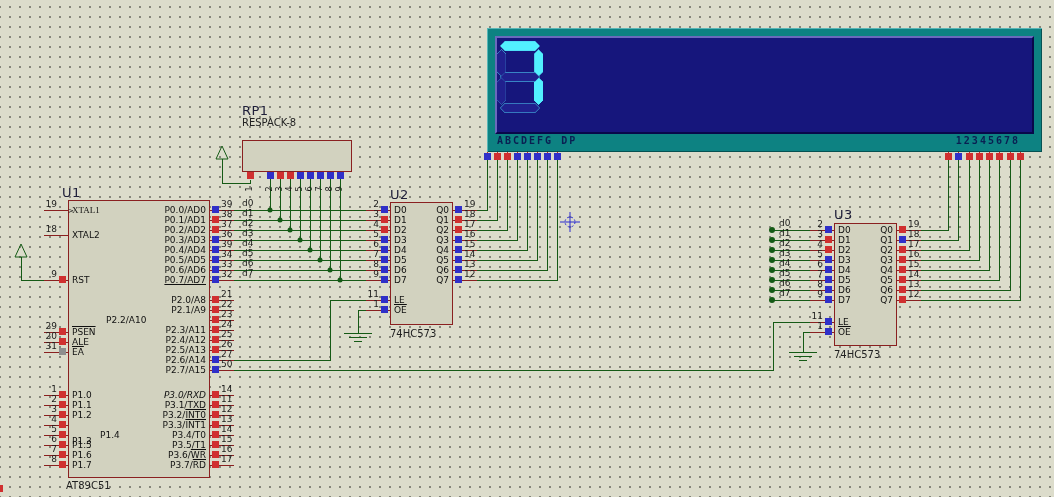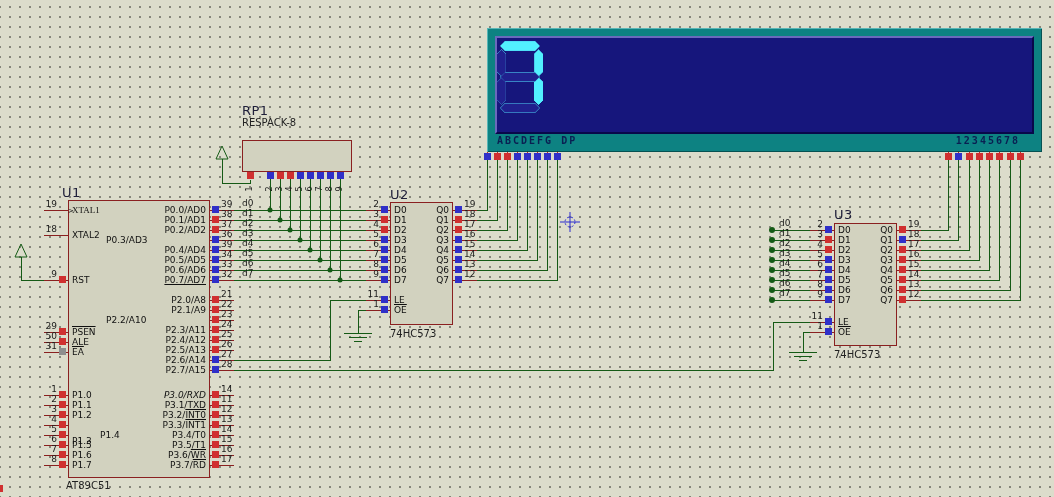--- a/index.html
+++ b/index.html
@@ -253,21 +253,21 @@
     <div class="pname" style="top: 230px; left: 72px;">XTAL2</div>
     <div class="pline" style="left: 44px; top: 280px; width: 24px;"></div>
     <div class="pnum" style="top: 269px; width: 13px; left: 44px; text-align: right;">9</div>
     <div class="sq" style="left: 59px; top: 276px; background: rgb(208, 48, 48);"></div>
     <div class="pname" style="top: 275px; left: 72px;">RST</div>
     <div class="pline" style="left: 44px; top: 332px; width: 24px;"></div>
     <div class="pnum" style="top: 321px; width: 13px; left: 44px; text-align: right;">29</div>
     <div class="sq" style="left: 59px; top: 328px; background: rgb(208, 48, 48);"></div>
     <div class="pname" style="top: 327px; left: 72px;"><span class="ov">PSEN</span></div>
     <div class="pline" style="left: 44px; top: 342px; width: 24px;"></div>
-    <div class="pnum" style="top: 331px; width: 13px; left: 44px; text-align: right;">50</div>
+    <div class="pnum" style="top: 331px; width: 13px; left: 44px; text-align: right;">20</div>
     <div class="sq" style="left: 59px; top: 338px; background: rgb(208, 48, 48);"></div>
     <div class="pname" style="top: 337px; left: 72px;">ALE</div>
     <div class="pline" style="left: 44px; top: 352px; width: 24px;"></div>
     <div class="pnum" style="top: 341px; width: 13px; left: 44px; text-align: right;">31</div>
     <div class="sq" style="left: 59px; top: 348px; background: rgb(142, 142, 142);"></div>
     <div class="pname" style="top: 347px; left: 72px;"><span class="ov">EA</span></div>
     <div class="pline" style="left: 44px; top: 395px; width: 24px;"></div>
     <div class="pnum" style="top: 384px; width: 13px; left: 44px; text-align: right;">1</div>
     <div class="sq" style="left: 59px; top: 391px; background: rgb(208, 48, 48);"></div>
     <div class="pname" style="top: 390px; left: 72px;">P1.0</div>
@@ -307,21 +307,21 @@
     <div class="pnum" style="top: 209px; width: 13px; left: 221px;">38</div>
     <div class="sq" style="left: 212px; top: 216px; background: rgb(208, 48, 48);"></div>
     <div class="pname" style="top: 215px; left: 106px; width: 100px; text-align: right;">P0.1/AD1</div>
     <div class="pline" style="left: 210px; top: 230px; width: 24px;"></div>
     <div class="pnum" style="top: 219px; width: 13px; left: 221px;">37</div>
     <div class="sq" style="left: 212px; top: 226px; background: rgb(208, 48, 48);"></div>
     <div class="pname" style="top: 225px; left: 106px; width: 100px; text-align: right;">P0.2/AD2</div>
     <div class="pline" style="left: 210px; top: 240px; width: 24px;"></div>
     <div class="pnum" style="top: 229px; width: 13px; left: 221px;">36</div>
     <div class="sq" style="left: 212px; top: 236px; background: rgb(48, 48, 200);"></div>
-    <div class="pname" style="top: 235px; left: 106px; width: 100px; text-align: left;">P0.3/AD3</div>
+    <div class="pname" style="top: 235px; left: 106px; width: 100px; text-align: right;">P0.3/AD3</div>
     <div class="pline" style="left: 210px; top: 250px; width: 24px;"></div>
     <div class="pnum" style="top: 239px; width: 13px; left: 221px;">39</div>
     <div class="sq" style="left: 212px; top: 246px; background: rgb(48, 48, 200);"></div>
     <div class="pname" style="top: 245px; left: 106px; width: 100px; text-align: right;">P0.4/AD4</div>
     <div class="pline" style="left: 210px; top: 260px; width: 24px;"></div>
     <div class="pnum" style="top: 249px; width: 13px; left: 221px;">34</div>
     <div class="sq" style="left: 212px; top: 256px; background: rgb(48, 48, 200);"></div>
     <div class="pname" style="top: 255px; left: 106px; width: 100px; text-align: right;">P0.5/AD5</div>
     <div class="pline" style="left: 210px; top: 270px; width: 24px;"></div>
     <div class="pnum" style="top: 259px; width: 13px; left: 221px;">33</div>
@@ -353,21 +353,21 @@
     <div class="pname" style="top: 335px; left: 106px; width: 100px; text-align: right;">P2.4/A12</div>
     <div class="pline" style="left: 210px; top: 350px; width: 24px;"></div>
     <div class="pnum" style="top: 339px; width: 13px; left: 221px;">26</div>
     <div class="sq" style="left: 212px; top: 346px; background: rgb(208, 48, 48);"></div>
     <div class="pname" style="top: 345px; left: 106px; width: 100px; text-align: right;">P2.5/A13</div>
     <div class="pline" style="left: 210px; top: 360px; width: 24px;"></div>
     <div class="pnum" style="top: 349px; width: 13px; left: 221px;">27</div>
     <div class="sq" style="left: 212px; top: 356px; background: rgb(48, 48, 200);"></div>
     <div class="pname" style="top: 355px; left: 106px; width: 100px; text-align: right;">P2.6/A14</div>
     <div class="pline" style="left: 210px; top: 370px; width: 24px;"></div>
-    <div class="pnum" style="top: 359px; width: 13px; left: 221px;">28</div>
+    <div class="pnum" style="top: 359px; width: 13px; left: 221px;">50</div>
     <div class="sq" style="left: 212px; top: 366px; background: rgb(48, 48, 200);"></div>
     <div class="pname" style="top: 365px; left: 106px; width: 100px; text-align: right;">P2.7/A15</div>
     <div class="pline" style="left: 210px; top: 395px; width: 24px;"></div>
     <div class="pnum" style="top: 384px; width: 13px; left: 221px;">14</div>
     <div class="sq" style="left: 212px; top: 391px; background: rgb(208, 48, 48);"></div>
     <div class="pname" style="top: 390px; left: 106px; width: 100px; text-align: right; font-style: italic;">P3.0/RXD</div>
     <div class="pline" style="left: 210px; top: 405px; width: 24px;"></div>
     <div class="pnum" style="top: 394px; width: 13px; left: 221px;">11</div>
     <div class="sq" style="left: 212px; top: 401px; background: rgb(208, 48, 48);"></div>
     <div class="pname" style="top: 400px; left: 106px; width: 100px; text-align: right;">P3.1/TXD</div>

